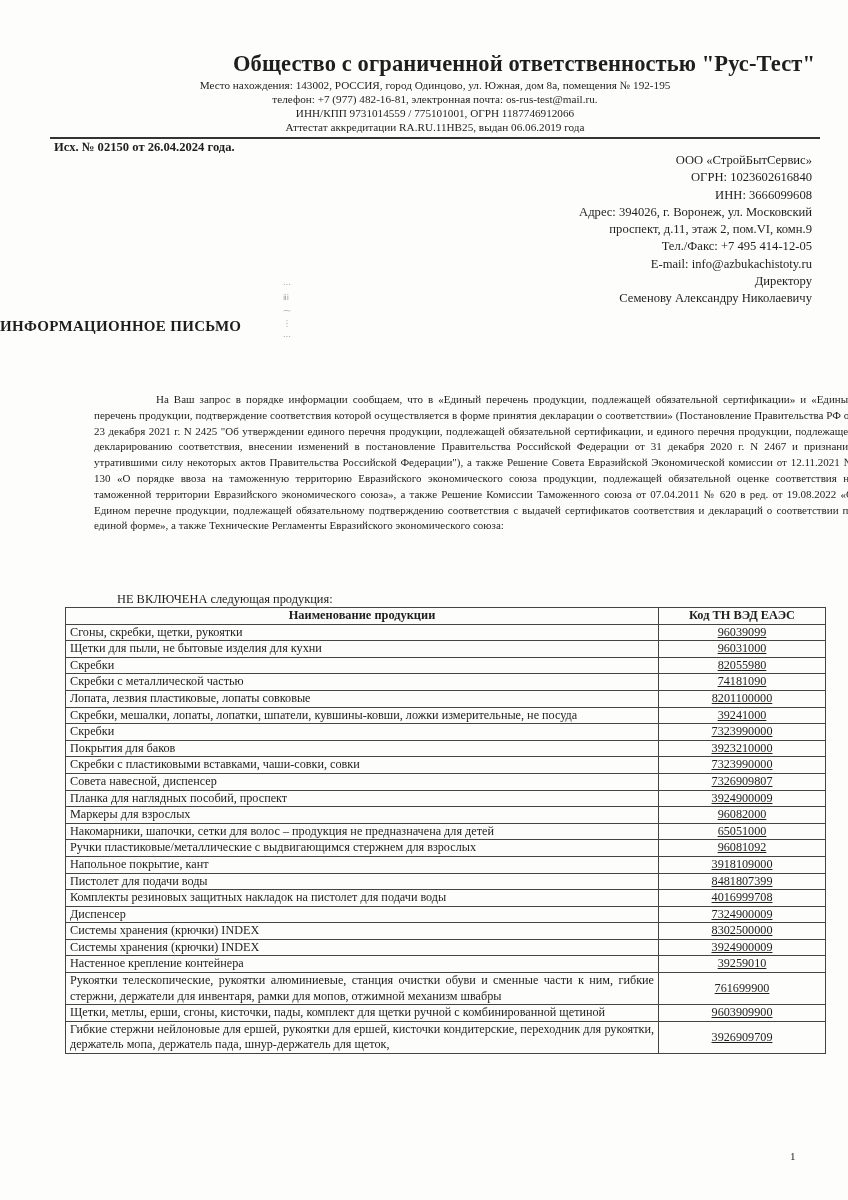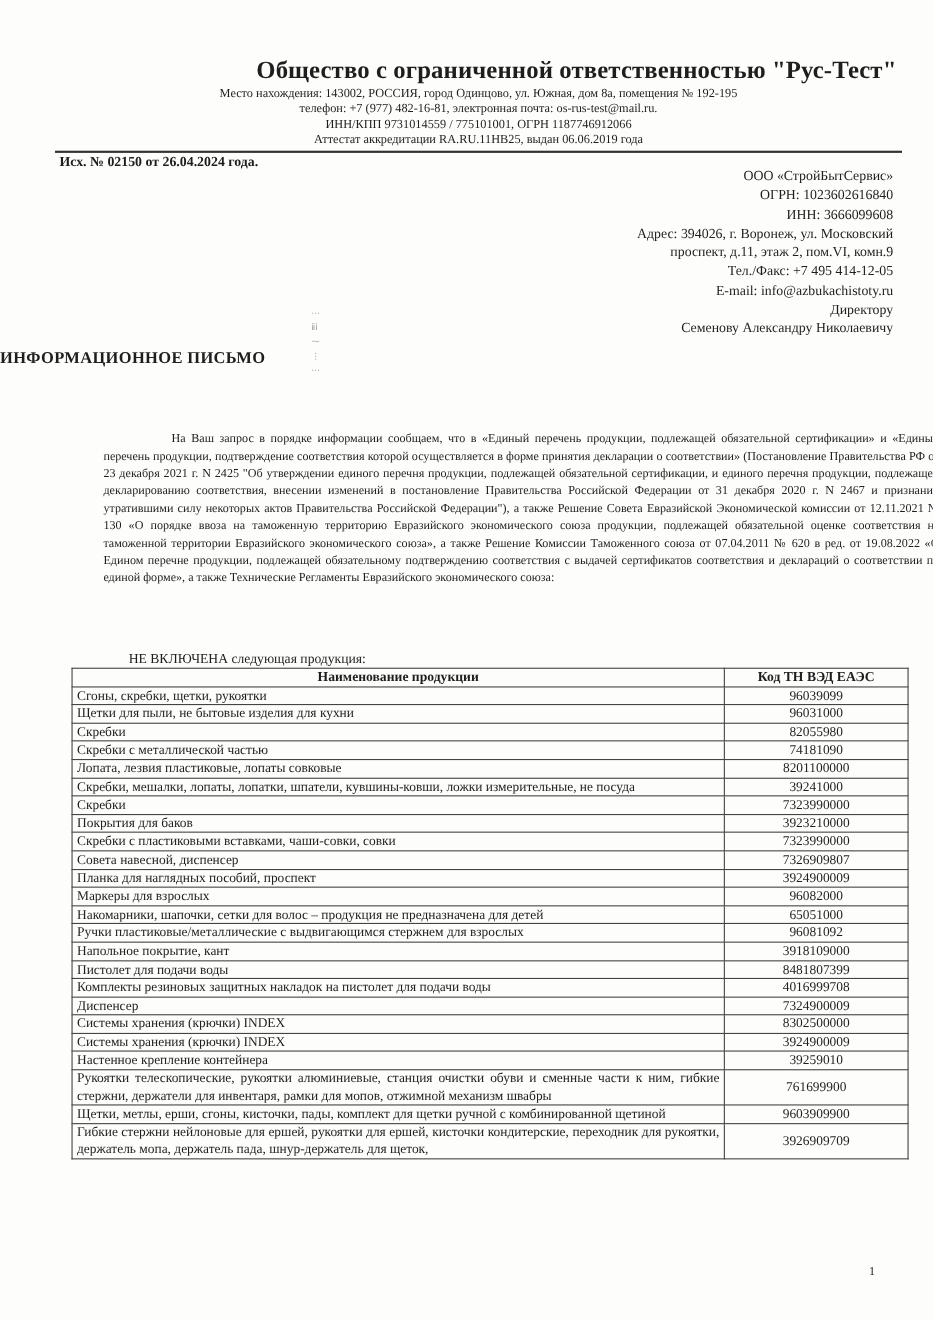--- a/index.html
+++ b/index.html
@@ -22,21 +22,21 @@
   .intro { position: absolute; left: 117px; top: 592px; font-size: 12.4px; line-height: 15px; }
   table.products {
     position: absolute; left: 41px; top: 607px; width: 761px;
     border-collapse: collapse; font-size: 12.2px; margin-left: 24px;
   }
   table.products td, table.products th {
     border: 1px solid #444; padding: 0 4px; line-height: 15.6px; vertical-align: middle;
   }
   table.products th { font-weight: bold; text-align: center; font-size: 12.4px; }
   table.products td.name { text-align: justify; }
-  table.products td.code { text-align: center; width: 158px; }
+  table.products td.code { text-align: center; width: 158px; text-decoration: underline; }
   .pagenum { position: absolute; left: 790px; top: 1150px; font-size: 11px; }
   .stamp { position: absolute; left: 283px; top: 278px; font-size: 8px; color: #9a9a9a; line-height: 13px; }
 </style>
 </head>
 <body>
 
 <div class="page">
 
   <div class="hdr">
     <div class="title">Общество с ограниченной ответственностью "Рус-Тест"</div>

